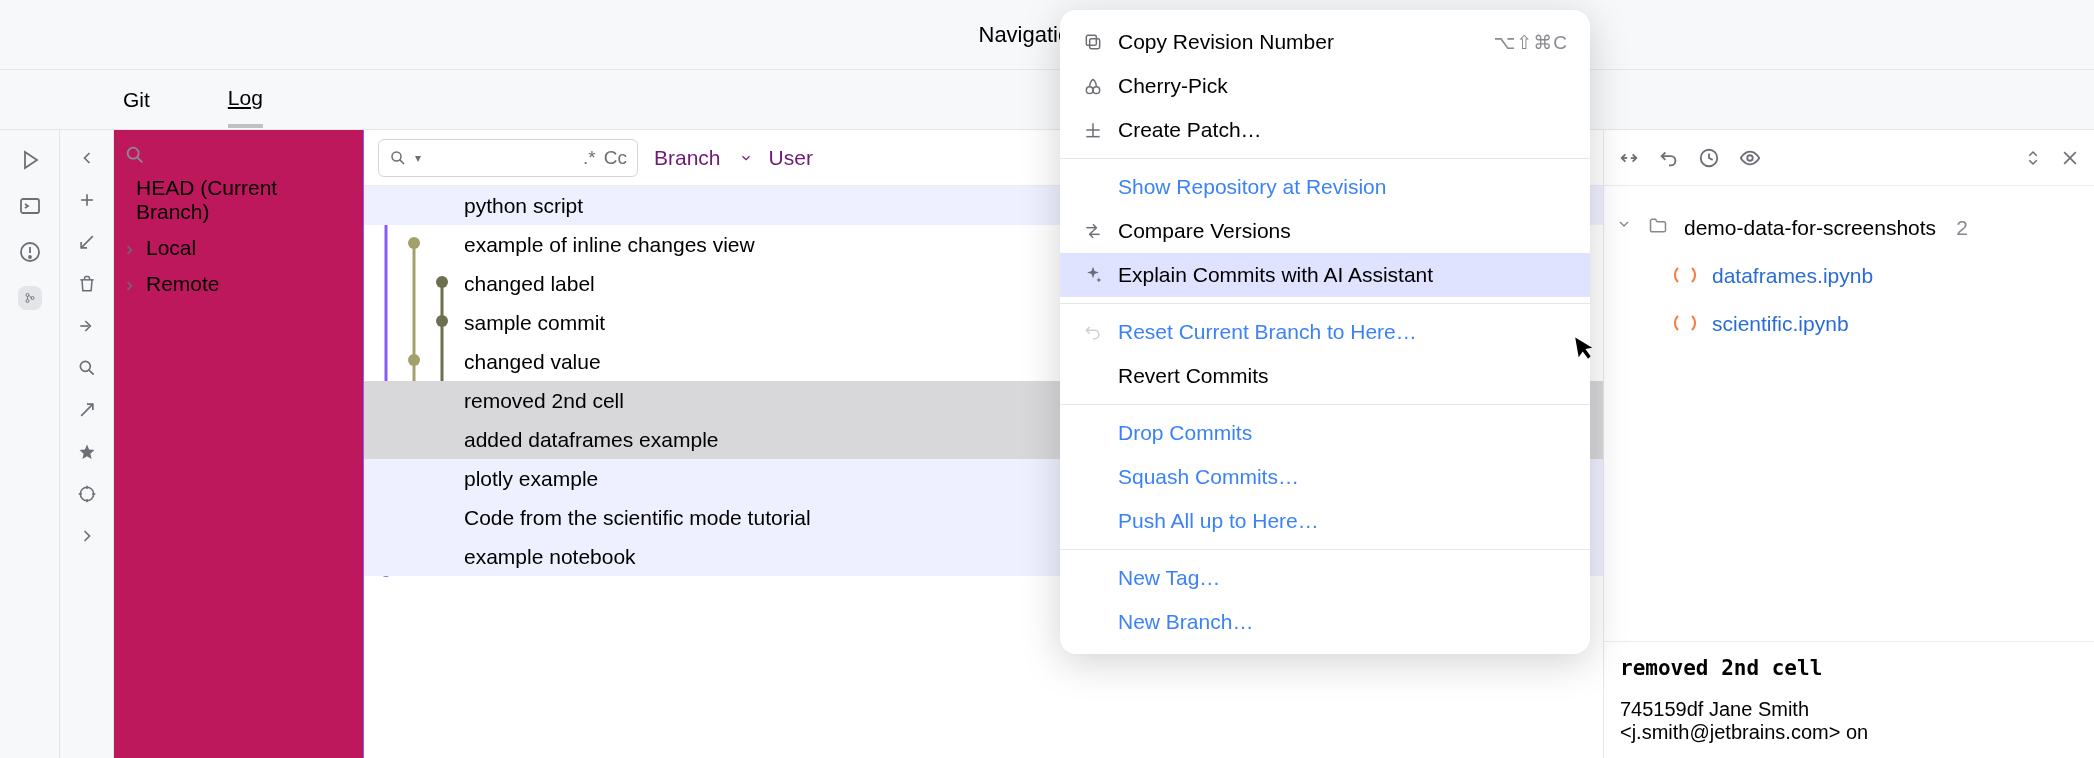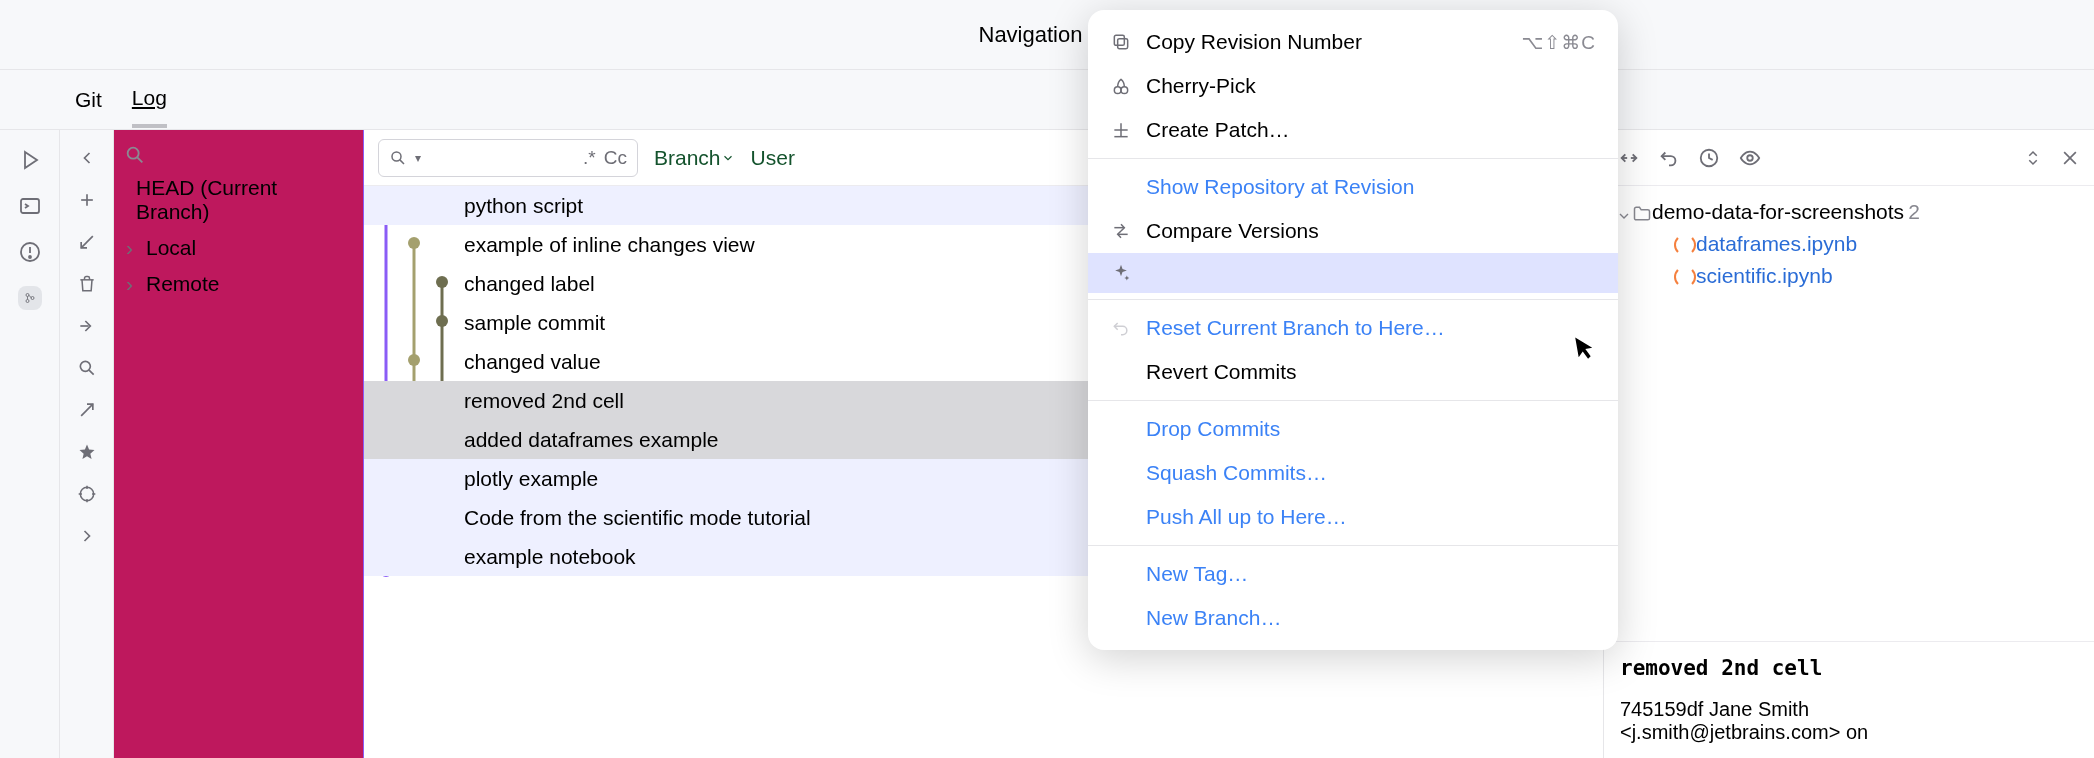--- a/index.html
+++ b/index.html
@@ -23,21 +23,21 @@
   }
   .nav-title { font-size: 22px; color: #000; }
   .tabs-row {
     height: 60px;
     border-bottom: 1px solid #e6e6e9;
     display: flex;
     align-items: center;
     padding-left: 75px;
     gap: 30px;
   }
-  .tab { font-size: 21px; color: #000; padding: 14px 0; }
+  .tab { font-size: 21px; color: #000; padding: 14px 0; margin-left: 48px; }
   .tab.active { border-bottom: 4px solid #c0c0c5; text-decoration: underline; }
   .main-row {
     display: flex;
     height: calc(758px - 130px);
   }
   .left-rail {
     width: 60px;
     border-right: 1px solid #e6e6e9;
     display: flex;
     flex-direction: column;
@@ -106,21 +106,21 @@
     width: 260px;
     height: 38px;
     border: 1px solid #d4d4da;
     border-radius: 6px;
     display: flex;
     align-items: center;
     padding: 0 10px;
     gap: 8px;
     color: #6e6e76;
   }
-  .filter-btn { color: #14532d; display:flex; align-items:center; gap:0; font-size:21px; }
+  .filter-btn { color: #701a75; display:flex; align-items:center; gap:18px; font-size:21px; }
   .commit-list { position: relative; flex:1; }
   .commit-row {
     height: 39px;
     display: flex;
     align-items: center;
     padding-left: 100px;
     font-size: 21px;
     position: relative;
   }
   .commit-row.purple-bg { background: #eef0ff; }
@@ -142,21 +142,21 @@
     height: 56px;
     border-bottom: 1px solid #ecebef;
     display: flex;
     align-items: center;
     padding: 0 14px;
     gap: 18px;
     color: #6e6e76;
   }
   .spacer { flex: 1; }
   .file-tree { padding: 10px 12px; font-size: 21px; }
-  .tree-row { display:flex; align-items:flex-end; gap:0; padding: 4px 0; }
+  .tree-row { display:flex; align-items:flex-start; gap:16px; padding: 4px 0; margin-top: 16px; }
   .tree-row.child { padding-left: 58px; }
   .fileico {
     width: 22px; height: 22px; border-radius: 50%;
     border: 2.5px solid #f5803e;
     border-top-color: transparent;
     border-bottom-color: transparent;
     display:inline-block;
   }
   .file-link { color: #2a6cd6; }
   .badge-count { color: #87878f; margin-left: 4px; }
@@ -165,21 +165,21 @@
     padding: 14px 16px;
     font-size: 20px;
   }
   .commit-detail .title { font-family: ui-monospace, Menlo, monospace; font-weight: 600; margin-bottom: 18px; font-size: 21px;}
   .commit-detail .meta { color: #000; }
   .email { color: #000000; }
 
   
   .ctx-menu {
     position: absolute;
-    left: 1088px;
+    left: 1060px;
     top: 10px;
     width: 530px;
     background: #fff;
     border-radius: 16px;
     box-shadow: 0 8px 40px rgba(0,0,0,0.18);
     padding: 10px 0;
     font-size: 21px;
     z-index: 50;
   }
   .ctx-item {
@@ -522,20 +522,21 @@
       </span>
     <span>Compare Versions</span>
   </div>
   <div class="ctx-item hl">
     <span class="ico ai-sparkle">
         <svg width="20" height="20" viewBox="0 0 24 24" fill="currentColor">
           <path d="M12 2l1.8 5.2L19 9l-5.2 1.8L12 16l-1.8-5.2L5 9l5.2-1.8L12 2z"></path>
           <path d="M19 15l.9 2.1L22 18l-2.1.9L19 21l-.9-2.1L16 18l2.1-.9L19 15z"></path>
         </svg>
       </span>
+    <span>Explain Commits with AI Assistant</span>
   </div>
   <div class="ctx-sep"></div>
   <div class="ctx-item disabled">
     <span class="ico">
         <svg width="20" height="20" viewBox="0 0 24 24" fill="none" stroke="currentColor" stroke-width="1.8">
           <path d="M4 10h10a5 5 0 0 1 0 10h-2"></path>
           <polyline points="8 6 4 10 8 14"></polyline>
         </svg>
       </span>
     <span>Reset Current Branch to Here…</span>

